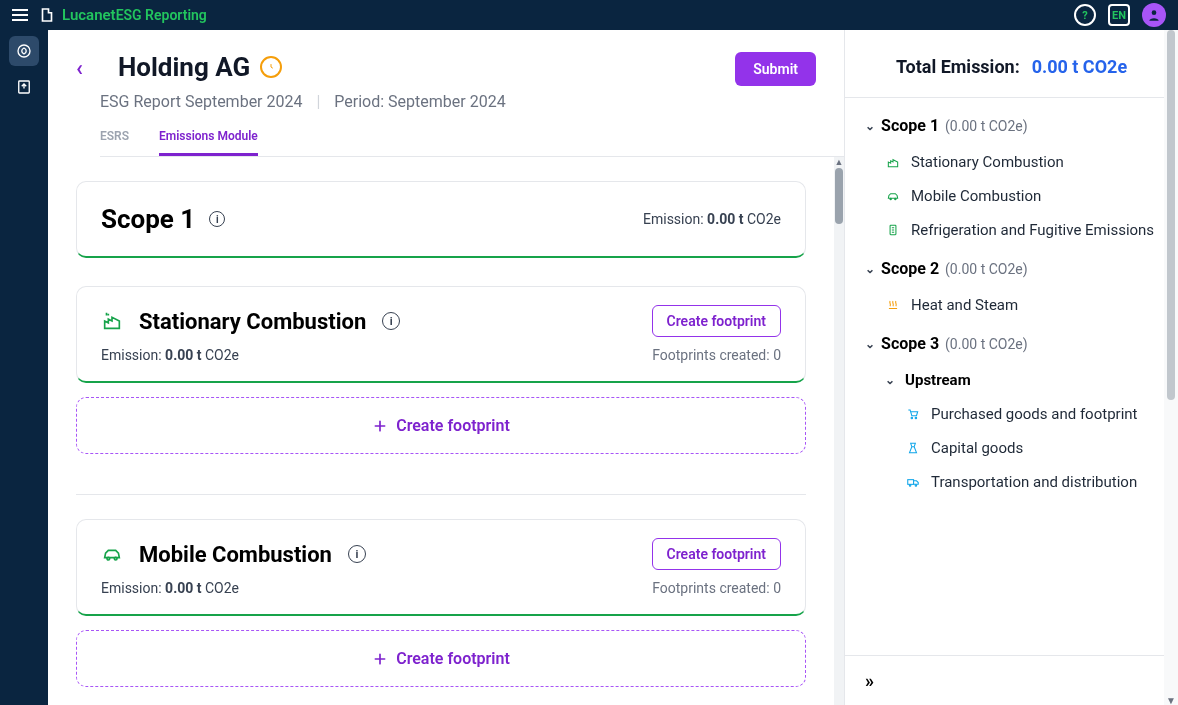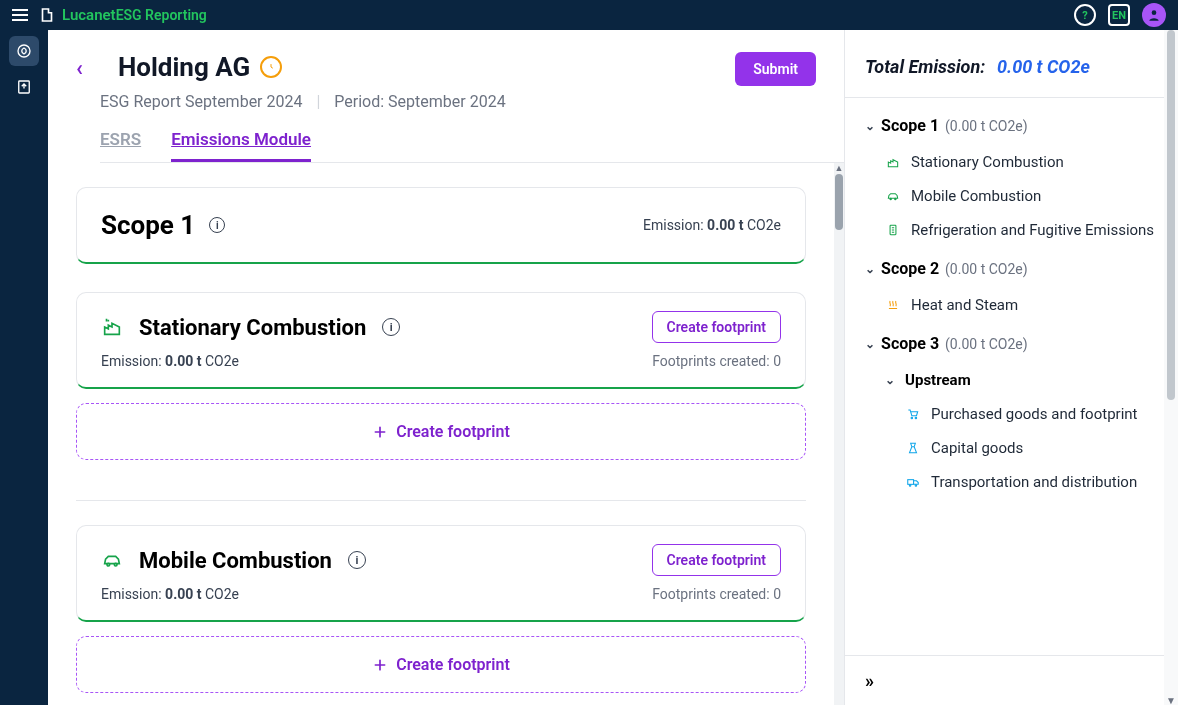--- a/index.html
+++ b/index.html
@@ -34,21 +34,21 @@
 .title-wrap { display: flex; align-items: center; gap: 10px; }
 .back-chev { color: #7e22ce; font-size: 22px; font-weight: 700; cursor: pointer; }
 .page-title { font-size: 26px; font-weight: 700; color: #111827; margin-left: 25px; }
 .clock-icon { width: 22px; height: 22px; border: 2px solid #f59e0b; border-radius: 50%; display: flex; align-items: center; justify-content: center; }
 .clock-icon::after { content: ""; position: absolute; }
 .subtitle-row { color: #6b7280; font-size: 16px; margin-top: 10px; margin-left: 24px; }
 .subtitle-row .sep { margin: 0 10px; color: #d1d5db; }
 .submit-btn { background: #9333ea; color: #fff; border: none; border-radius: 6px; padding: 9px 18px; font-weight: 600; font-size: 14px; cursor: pointer; }
 
 .tabs { display: flex; gap: 30px; margin-top: 18px; margin-left: 24px; border-bottom: 1px solid #e5e7eb; margin-right: -28px; }
-.tab { padding-bottom: 10px; font-size: 17px; font-weight: 600; color: #9ca3af; cursor: pointer; text-decoration: underline; }
+.tab { padding-bottom: 10px; font-size: 12px; font-weight: 600; color: #9ca3af; cursor: pointer; }
 .tab.active { color: #7e22ce; border-bottom: 3px solid #7e22ce; }
 
 .scroll-area { flex: 1; overflow-y: auto; padding-right: 28px; padding-top: 24px; position: relative; }
 
 .scope-card { border: 1px solid #e5e7eb; border-bottom: 2px solid #16a34a; border-radius: 10px; padding: 22px 24px; display: flex; justify-content: space-between; align-items: center; margin-bottom: 28px; }
 .scope-title-wrap { display: flex; align-items: center; gap: 14px; }
 .scope-title { font-size: 26px; font-weight: 700; }
 .info-icon { width: 16px; height: 16px; border: 1.5px solid #374151; border-radius: 50%; display: flex; align-items: center; justify-content: center; font-size: 10px; font-weight: 700; color: #374151; cursor: pointer; }
 .emission-text { font-size: 14px; color: #374151; }
 .emission-text b { font-weight: 700; }
@@ -61,21 +61,21 @@
 .create-fp-btn { border: 1.5px solid #9333ea; background: #fff; color: #7e22ce; border-radius: 6px; padding: 7px 14px; font-weight: 600; font-size: 14px; cursor: pointer; }
 .cat-sub { display: flex; justify-content: space-between; margin-top: 10px; font-size: 14px; }
 .cat-sub .left { color: #374151; }
 .cat-sub .right { color: #6b7280; }
 
 .dashed-card { border: 1.5px dashed #a855f7; border-radius: 10px; padding: 18px; text-align: center; color: #7e22ce; font-weight: 600; font-size: 16px; cursor: pointer; margin-bottom: 40px; display: flex; align-items: center; justify-content: center; gap: 8px; }
 .hr-sep { border: none; border-top: 1px solid #e5e7eb; margin-bottom: 24px; }
 
 
 .sidebar { width: 334px; border-left: 1px solid #e5e7eb; display: flex; flex-direction: column; overflow: hidden; }
-.sidebar-header { padding: 26px 20px 20px; text-align: left; border-bottom: 1px solid #e5e7eb; font-style: italic; }
+.sidebar-header { padding: 26px 20px 20px; text-align: center; border-bottom: 1px solid #e5e7eb; }
 .total-label { font-size: 18px; font-weight: 700; color: #111827; }
 .total-value { font-size: 18px; font-weight: 700; color: #2563eb; }
 .sidebar-body { flex: 1; overflow-y: auto; padding: 14px 6px 14px 20px; }
 .tree-scope { display: flex; align-items: center; gap: 6px; font-weight: 700; font-size: 16px; margin-top: 4px; margin-bottom: 10px; cursor: pointer; }
 .tree-scope .sval { font-weight: 400; color: #6b7280; font-size: 14px; }
 .tree-item { display: flex; align-items: center; gap: 10px; padding: 8px 0 8px 20px; font-size: 15px; color: #1f2937; cursor: pointer; }
 .tree-item2 { display: flex; align-items: center; gap: 10px; padding: 8px 0 8px 20px; font-size: 15px; font-weight: 700; cursor: pointer; }
 .tree-sub { display: flex; align-items: center; gap: 10px; padding: 8px 0 8px 40px; font-size: 15px; color: #1f2937; cursor: pointer; }
 .tree-icon { width: 16px; height: 16px; display: inline-flex; align-items: center; justify-content: center; flex-shrink: 0; }
 .chev { font-size: 12px; color: #374151; }

